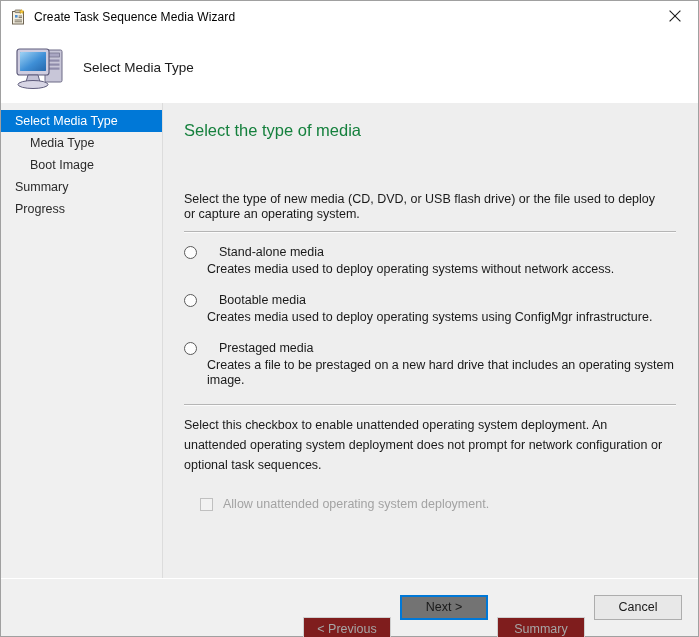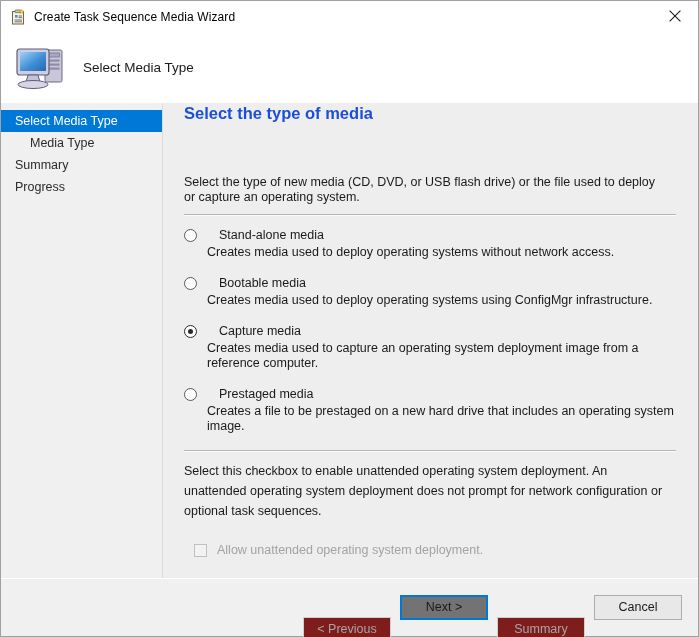--- a/index.html
+++ b/index.html
@@ -119,24 +119,24 @@
     flex: 1 1 auto;
     background: #eeeeee;
     position: relative;
     padding-left: 21px;
     padding-right: 16px;
     box-sizing: border-box;
   }
 
   #content-heading {
     font-size: 16.5px;
-    color: #1d4ed8;
-    margin-top: 1px;
+    color: #15803d;
+    margin-top: 18px;
     margin-bottom: 0;
-    font-weight: bold;
+    font-weight: normal;
   }
 
   #intro-text {
     font-size: 12.5px;
     color: #1a1a1a;
     line-height: 15px;
     margin-top: 52px;
     width: 483px;
   }
 
@@ -199,21 +199,21 @@
     font-size: 12.5px;
     color: #1a1a1a;
     line-height: 20px;
     margin-top: 9px;
     width: 480px;
   }
   #checkbox-row {
     display: flex;
     align-items: center;
     margin-top: 22px;
-    margin-left: 10px;
+    margin-left: 16px;
     cursor: default;
   }
   #unattended-checkbox {
     width: 13px;
     height: 13px;
     border: 1px solid #c0c0c0;
     background: #f2f2f2;
     flex: 0 0 auto;
     margin-right: 10px;
     box-sizing: border-box;
@@ -312,20 +312,21 @@
       </svg>
     </span>
     <span id="header-title">Select Media Type</span>
   </div>
 
   <div id="body-area">
 
     <div id="sidebar">
       <div class="nav-item active">Select Media Type</div>
       <div class="nav-item sub">Media Type</div>
+      <div class="nav-item sub">Boot Image</div>
       <div class="nav-item">Summary</div>
       <div class="nav-item">Progress</div>
     </div>
 
     <div id="content">
       <div id="content-heading">Select the type of media</div>
       <div id="intro-text">Select the type of new media (CD, DVD, or USB flash drive) or the file used to deploy or capture an operating system.</div>
 
       <div class="divider" id="divider-top"></div>
 
@@ -340,27 +341,20 @@
         </div>
 
         <div class="option">
           <div class="option-row">
             <span class="radio"></span>
             <span class="option-label">Bootable media</span>
           </div>
           <div class="option-desc">Creates media used to deploy operating systems using ConfigMgr infrastructure.</div>
         </div>
 
-        <div class="option">
-          <div class="option-row">
-            <span class="radio checked"></span>
-            <span class="option-label">Capture media</span>
-          </div>
-          <div class="option-desc">Creates media used to capture an operating system deployment image from a reference computer.</div>
-        </div>
 
         <div class="option">
           <div class="option-row">
             <span class="radio"></span>
             <span class="option-label">Prestaged media</span>
           </div>
           <div class="option-desc">Creates a file to be prestaged on a new hard drive that includes an operating system image.</div>
         </div>
 
       </div>

